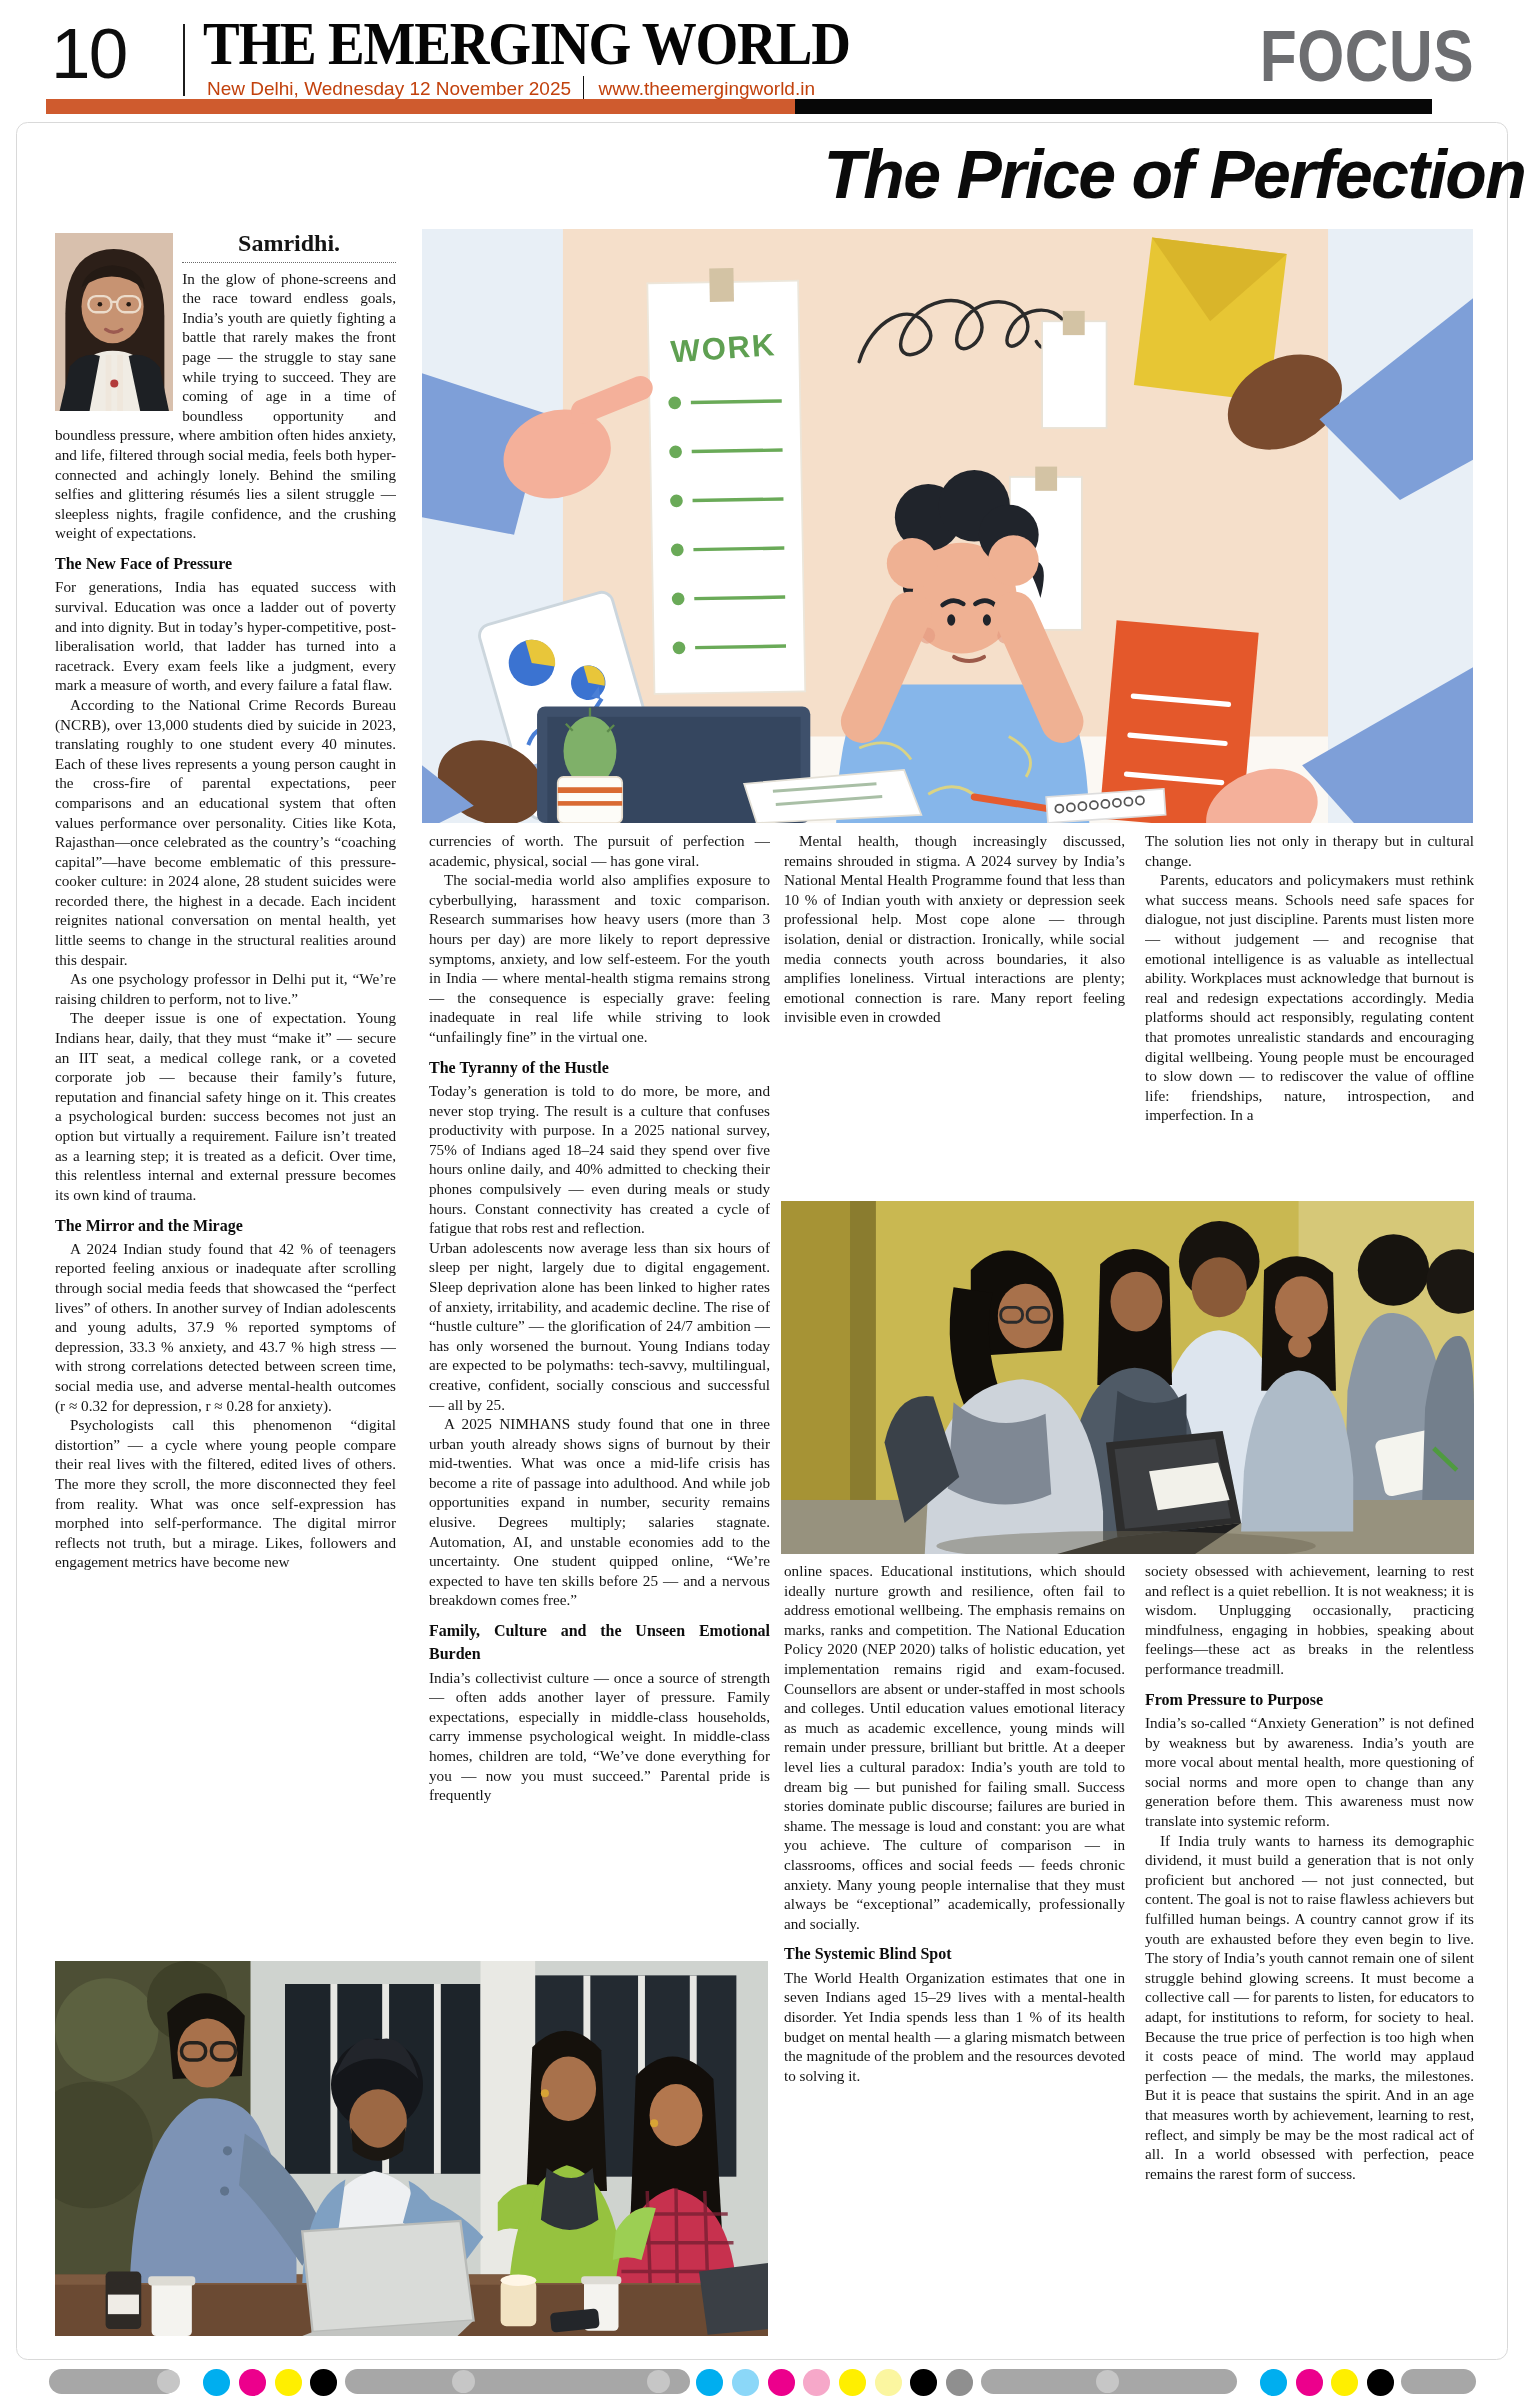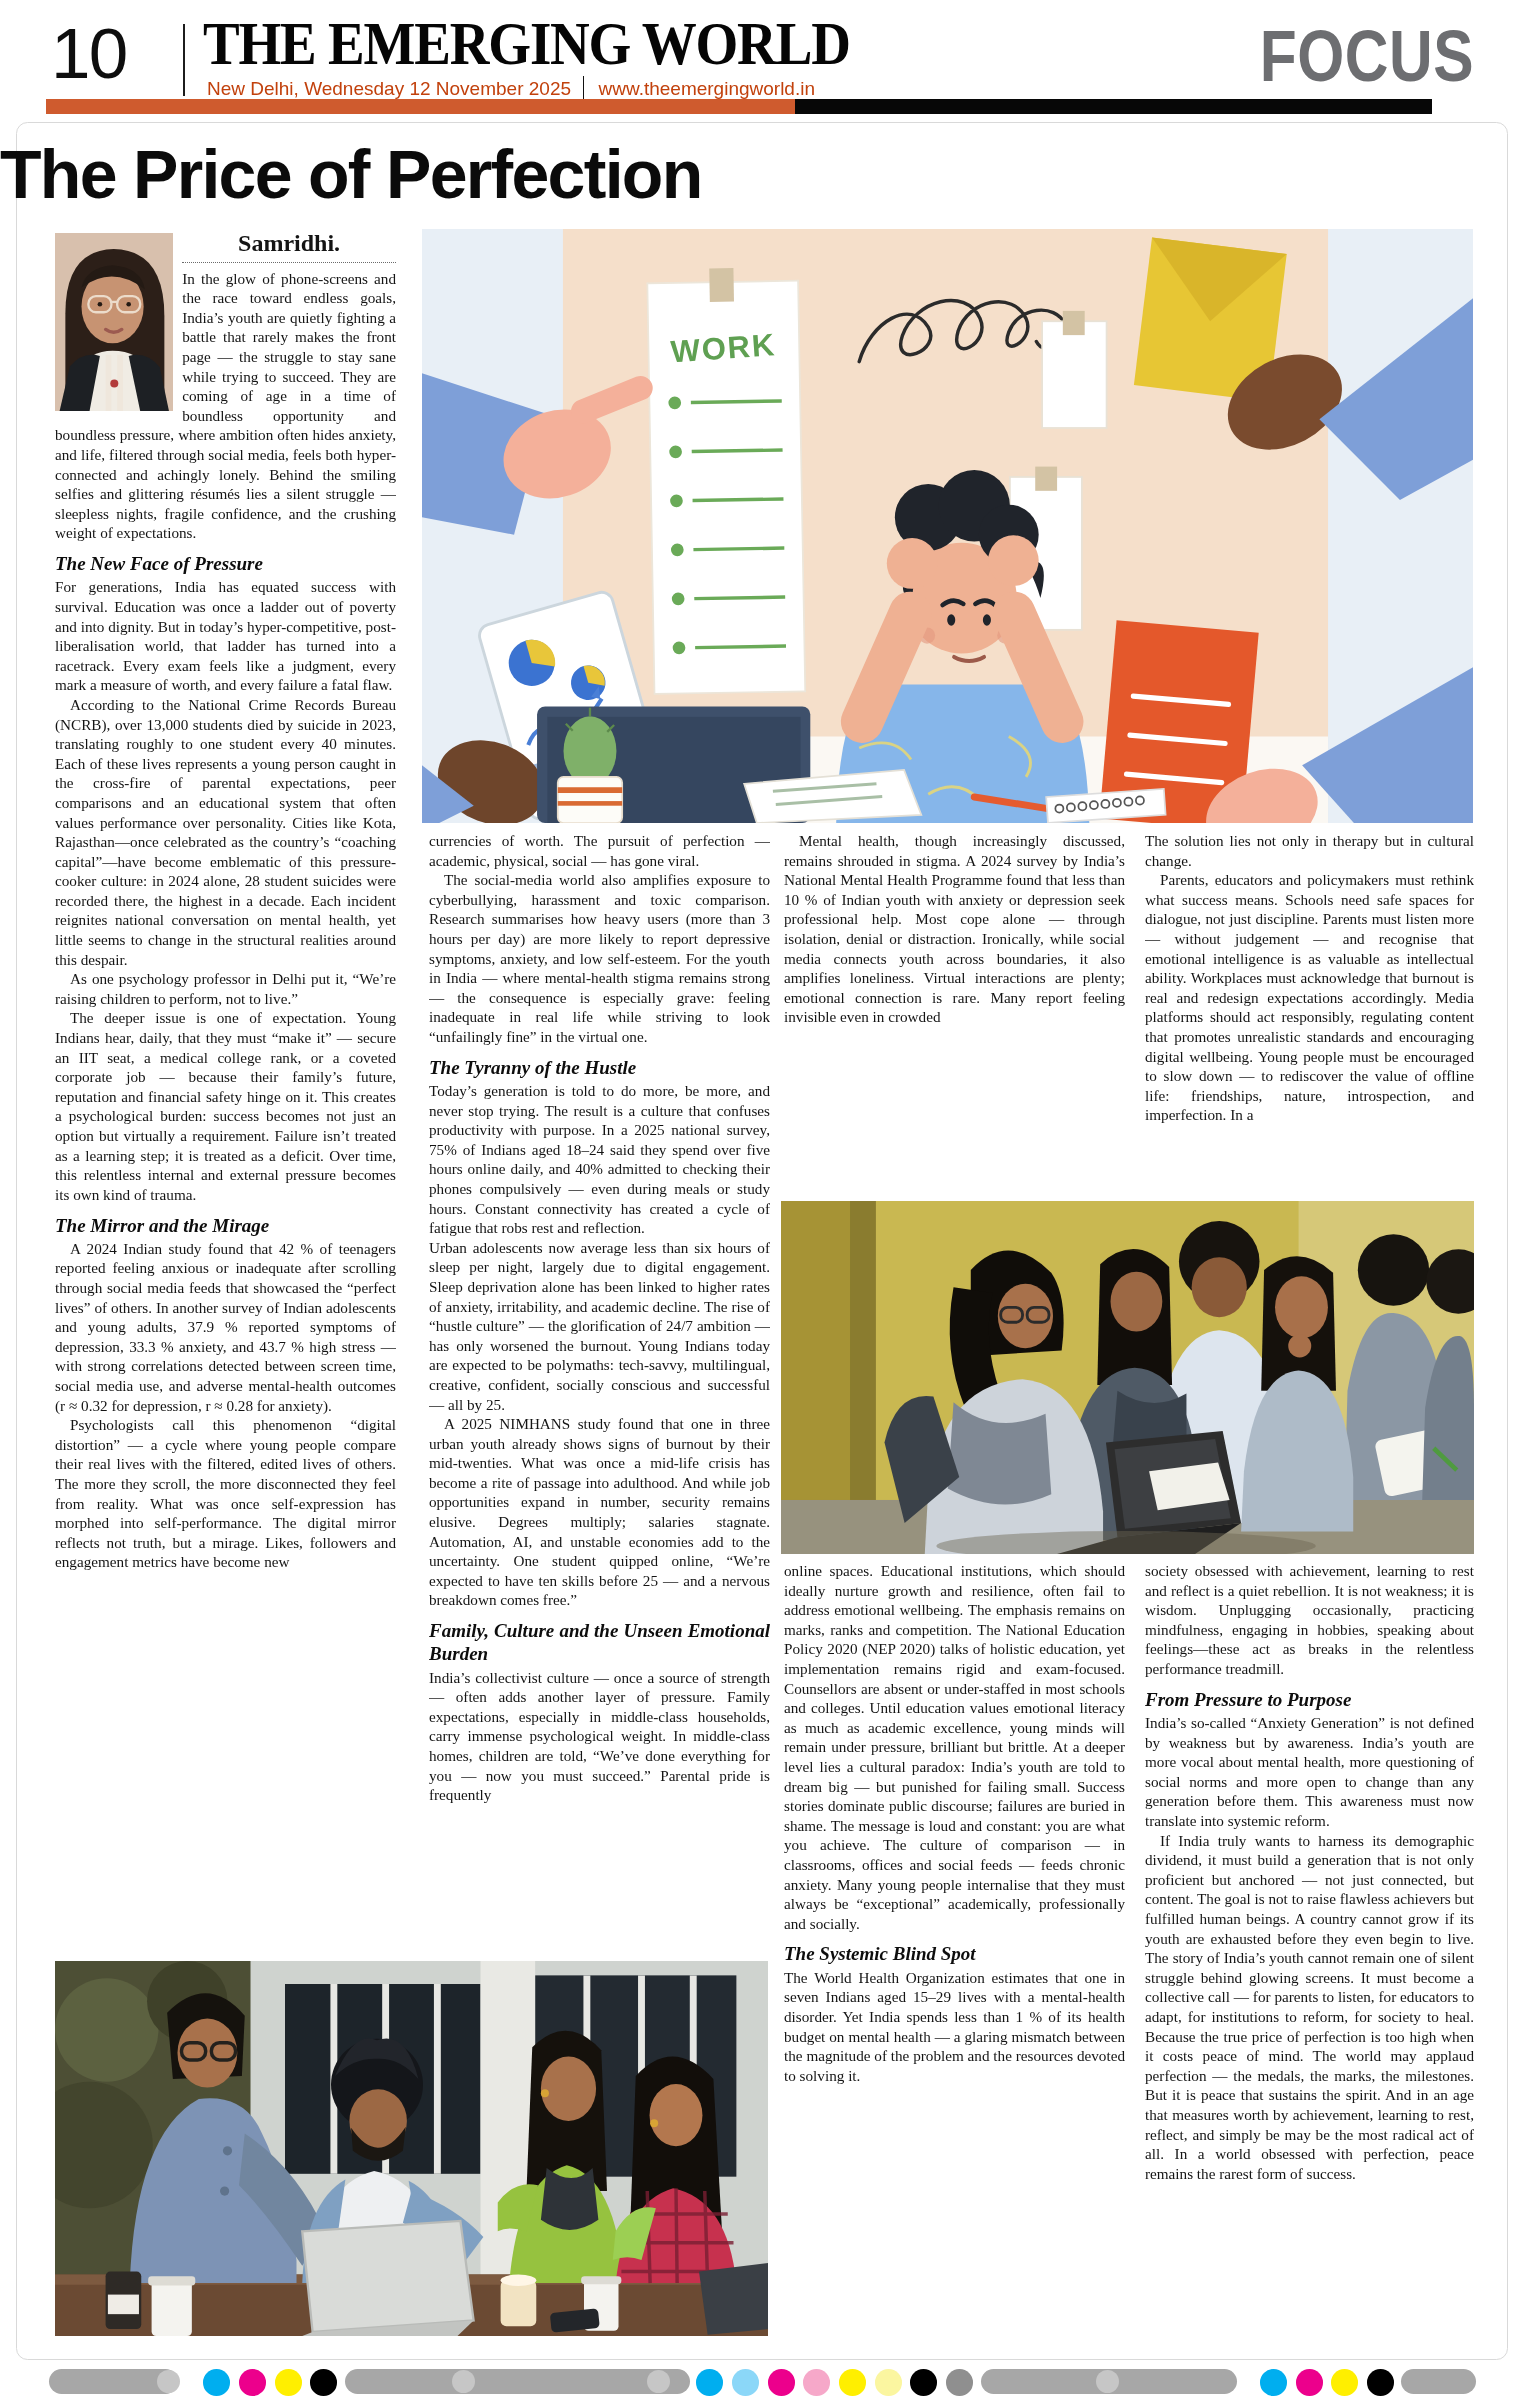--- a/index.html
+++ b/index.html
@@ -10,27 +10,27 @@
   .vrule{position:absolute;left:183px;top:24px;width:2.3px;height:72px;background:#1c1c1c;}
   .masthead{position:absolute;left:203px;top:9.2px;font-family:"Liberation Serif",serif;font-weight:700;font-size:55px;letter-spacing:-1.2px;color:#050505;transform:scaleY(1.10);transform-origin:left top;white-space:nowrap;}
   .dateline{position:absolute;left:207px;top:76px;font-family:"Liberation Sans",sans-serif;font-size:19px;color:#c2410c;white-space:nowrap;}
   .dateline .date{border-right:1.7px solid #111;padding-right:11.5px;margin-right:15px;display:inline-block;line-height:25px;}
   .focus{position:absolute;right:51px;top:15px;font-family:"Liberation Sans",sans-serif;font-weight:700;font-size:72px;color:#6d6e71;transform:scaleX(.84);transform-origin:right top;letter-spacing:0.6px;}
   .bar-o{position:absolute;left:46px;top:99px;width:749px;height:15px;background:#cf5b2e;}
   .bar-b{position:absolute;left:795px;top:99px;width:637px;height:15px;background:#070707;}
 
   
   .frame{position:absolute;left:16px;top:122px;width:1490px;height:2236px;border:1.2px solid #d9d9d9;border-radius:11.5px;}
-  .title{position:absolute;left:0;width:1525px;top:135px;margin:0;text-align:left;font-family:"Liberation Sans",sans-serif;font-weight:700;font-size:68px;letter-spacing:-1.7px;color:#0b0b0b;}
+  .title{position:absolute;left:0;width:1525px;top:135px;margin:0;text-align:right;font-family:"Liberation Sans",sans-serif;font-weight:700;font-size:68px;letter-spacing:-1.7px;color:#0b0b0b;font-style:italic;}
 
   
   .col{position:absolute;width:341px;font-size:15.2px;line-height:19.6px;text-align:justify;color:#141414;}
   .col p{margin:0;}
   .col p.ind{text-indent:15px;}
-  .col h2{font-family:"Liberation Serif",serif;font-weight:700;font-size:19px;line-height:23px;margin:9.2px 0 2.3px 0;color:#0d0d0d;font-style:italic;}
+  .col h2{font-family:"Liberation Serif",serif;font-weight:700;font-size:16px;line-height:23px;margin:9.2px 0 2.3px 0;color:#0d0d0d;}
   #col1{left:55px;top:231px;height:1726px;overflow:hidden;}
   #col2{left:429px;top:831px;height:1123px;overflow:hidden;}
   #col3a{left:784px;top:831px;height:366px;overflow:hidden;}
   #col3b{left:784px;top:1561px;height:789px;overflow:hidden;}
   #col4a{left:1145px;top:831px;width:329px;height:366px;overflow:hidden;}
   #col4b{left:1145px;top:1561px;width:329px;height:791px;overflow:hidden;}
 
   .author-photo{float:left;width:118px;height:178px;margin:2.3px 9.2px 3.5px 0;}
   .byline{font-weight:700;font-size:24px;text-align:center;margin-left:127px;padding:0 0 5.8px 0;border-bottom:1.7px dotted #6a6a6a;margin-bottom:5.8px;line-height:25px;}
 

